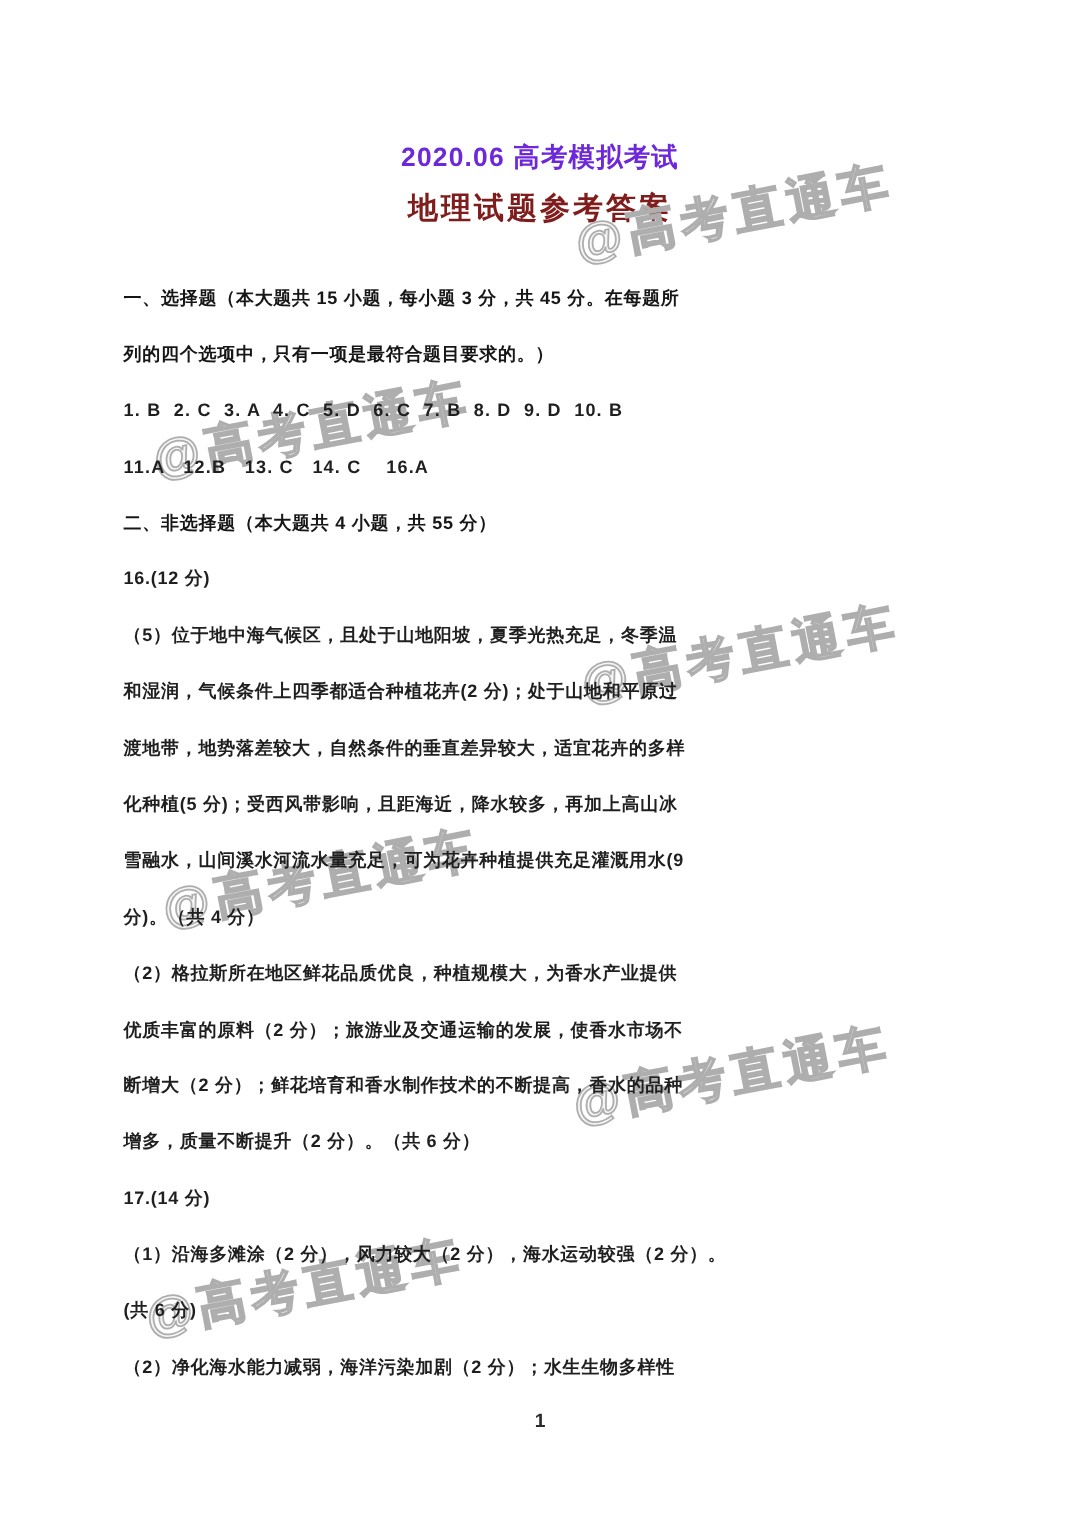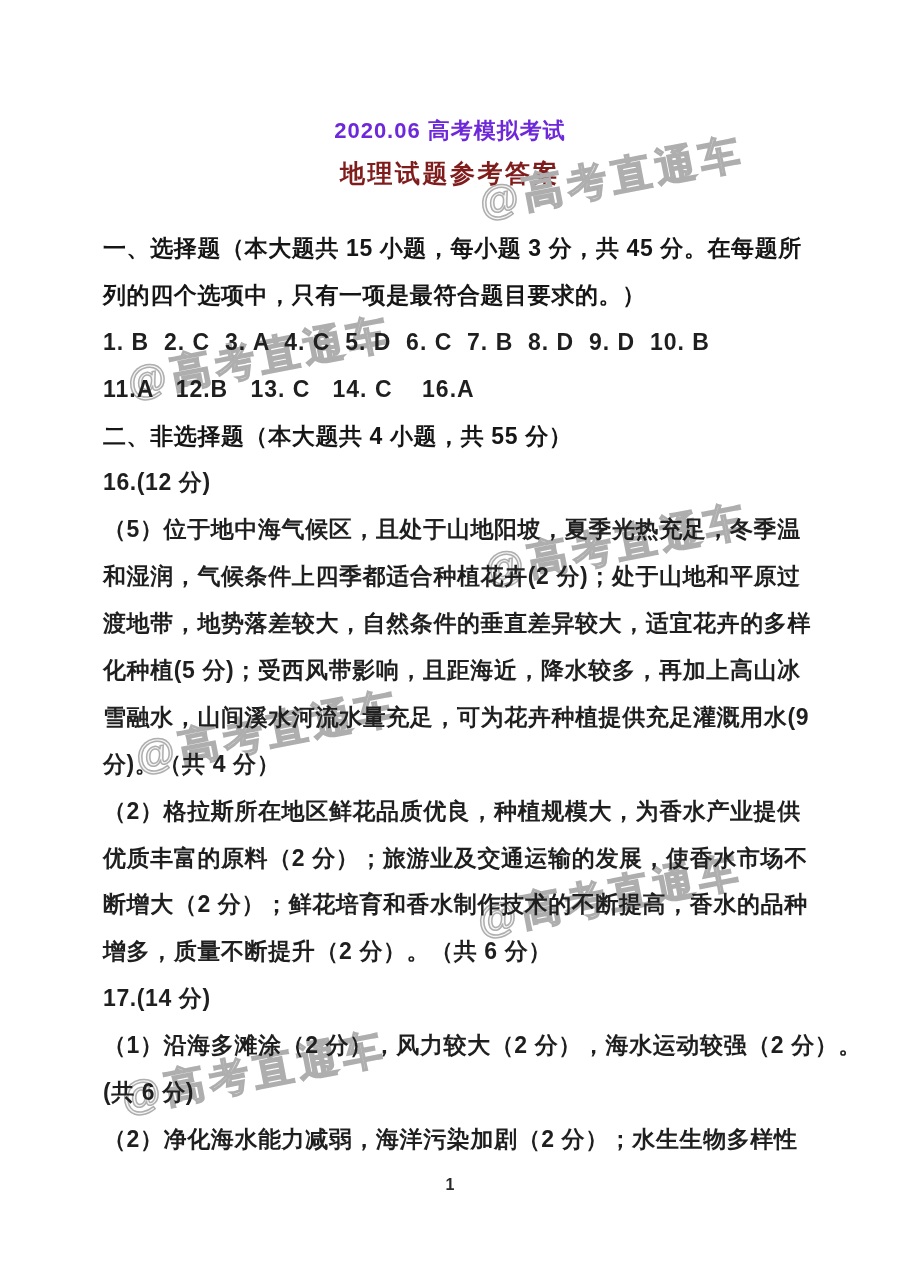--- a/index.html
+++ b/index.html
@@ -41,21 +41,21 @@
   .content {
     position: absolute;
     top: 225px;
     left: 103px;
     width: 690px;
   }
   .line {
     height: 46.9px;
     display: flex;
     align-items: center;
-    font-size: 23px;
+    font-size: 15px;
     font-weight: 600;
     letter-spacing: 0.6px;
     white-space: pre;
     color: #1f1f1f;
   }
   .line.section-header {
     font-weight: 700;
     color: #161616;
   }
   .line.answers {

